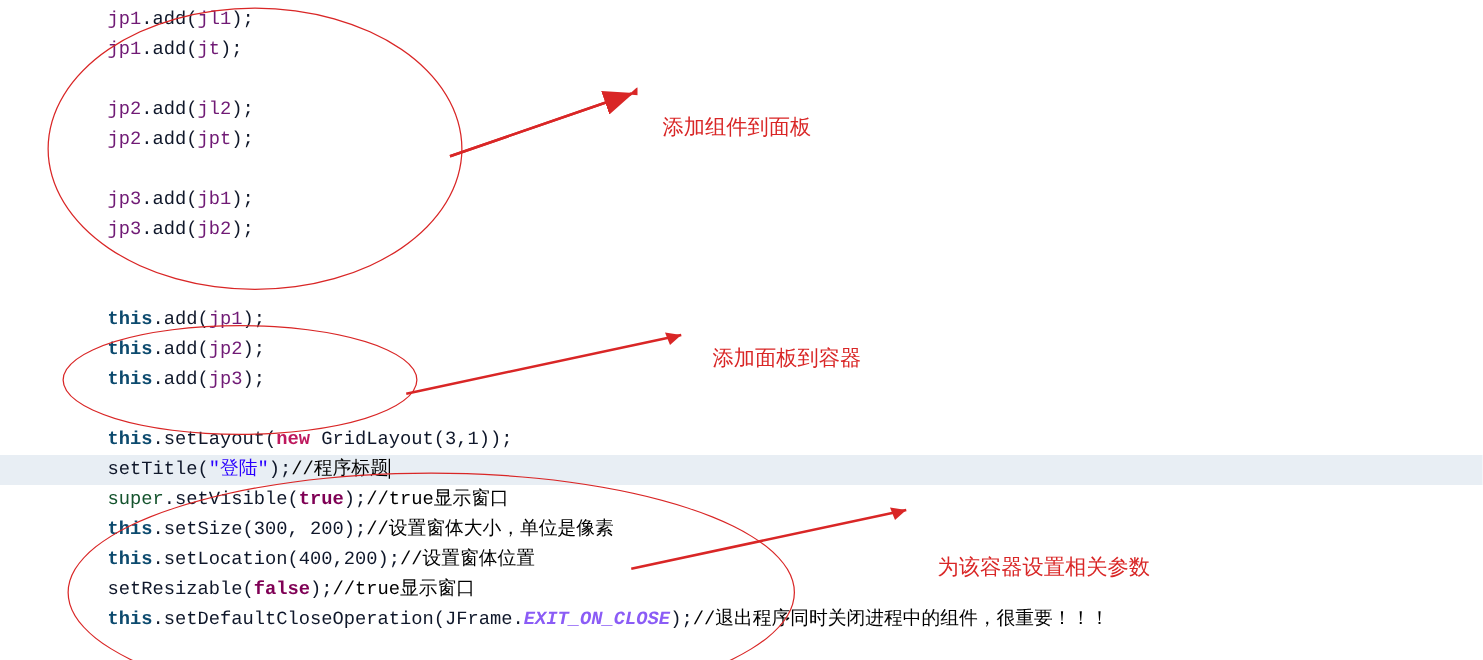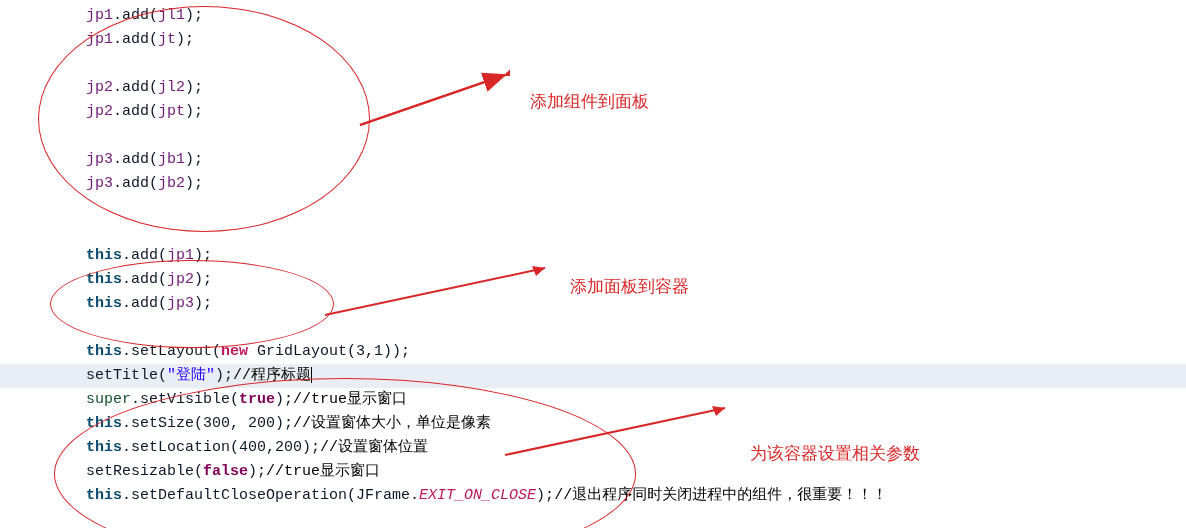--- a/index.html
+++ b/index.html
@@ -7,21 +7,21 @@
 .code-line{white-space:pre;height:24px}
 .highlight-line{background:#e8eef4;margin-left:-86px;padding-left:86px;margin-right:-1000px;padding-right:1000px}
 .ident{color:#701a75}
 .method{color:#0f172a}
 .kw-this{color:#0c4a6e;font-weight:bold}
 .kw-new{color:#be185d;font-weight:bold}
 .kw-super{color:#14532d;font-weight:normal}
 .kw-bool{color:#7f0055;font-weight:bold}
 .str{color:#2a00ff}
 .comment{color:#000000}
-.const{color:#be185d;font-weight:normal;font-style:italic}
+.const{color:#8b5cf6;font-weight:bold;font-style:italic}
 .ellipse{position:absolute;border:1px solid #d92626;border-radius:50%;pointer-events:none}
 .annotation{position:absolute;color:#d92626;font-family:'Microsoft YaHei',SimSun,sans-serif;font-size:17px}
 .arrow{position:absolute;pointer-events:none}
 .cursor{border-left:1px solid #000;display:inline-block;height:16px;vertical-align:middle}
 </style>
 </head>
 <body>
 
 <div class="code-area">
 <div class="code-line"><span class="ident">jp1</span><span class="method">.add(</span><span class="ident">jl1</span><span class="method">);</span></div>

